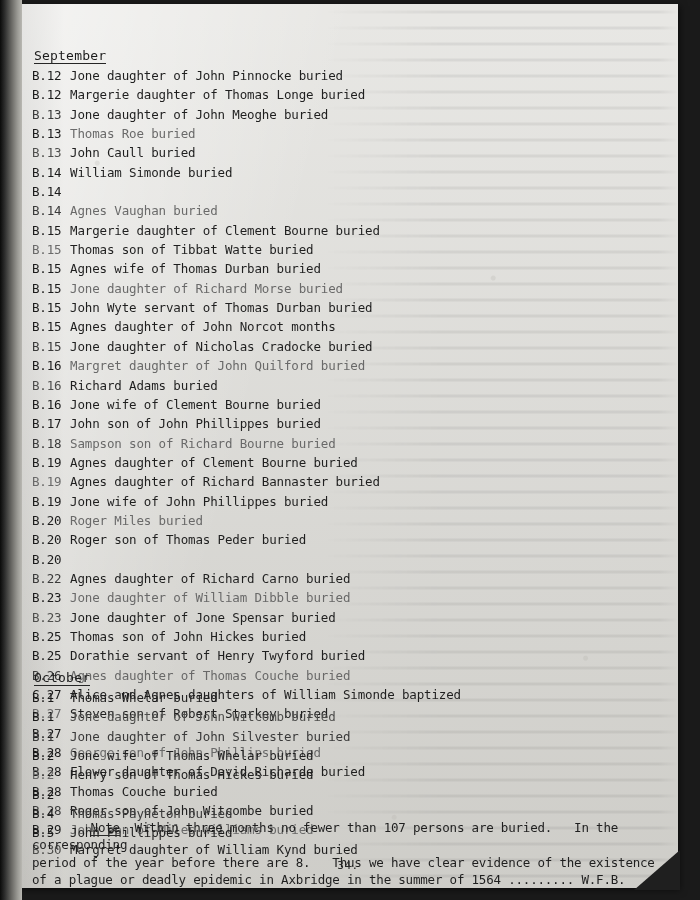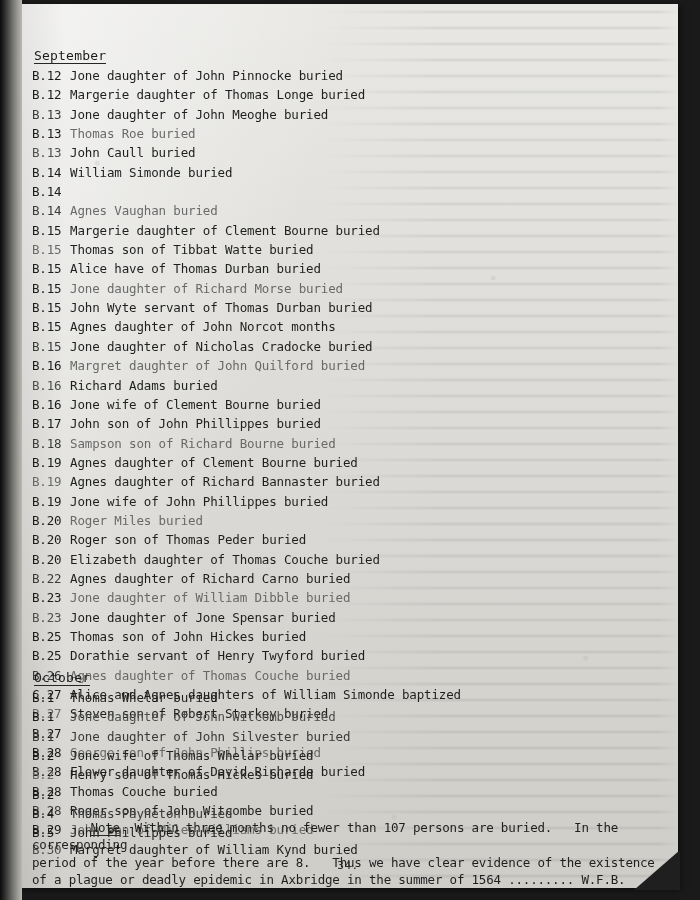--- a/index.html
+++ b/index.html
@@ -236,21 +236,21 @@
           <div class="entry">
             <span class="entry-ref ">B.15</span>
             <span class="entry-text ">Margerie daughter of Clement Bourne buried</span>
           </div>
           <div class="entry">
             <span class="entry-ref fade-3">B.15</span>
             <span class="entry-text ">Thomas son of Tibbat Watte buried</span>
           </div>
           <div class="entry">
             <span class="entry-ref ">B.15</span>
-            <span class="entry-text ">Alice have of Thomas Durban buried</span>
+            <span class="entry-text ">Agnes wife of Thomas Durban buried</span>
           </div>
           <div class="entry">
             <span class="entry-ref ">B.15</span>
             <span class="entry-text fade-3">Jone daughter of Richard Morse buried</span>
           </div>
           <div class="entry">
             <span class="entry-ref ">B.15</span>
             <span class="entry-text ">John Wyte servant of Thomas Durban buried</span>
           </div>
           <div class="entry">
@@ -296,21 +296,20 @@
           <div class="entry">
             <span class="entry-ref ">B.20</span>
             <span class="entry-text fade-3">Roger Miles buried</span>
           </div>
           <div class="entry">
             <span class="entry-ref ">B.20</span>
             <span class="entry-text ">Roger son of Thomas Peder buried</span>
           </div>
           <div class="entry">
             <span class="entry-ref ">B.20</span>
-            <span class="entry-text ">Elizabeth daughter of Thomas Couche buried</span>
           </div>
           <div class="entry">
             <span class="entry-ref fade-1">B.22</span>
             <span class="entry-text ">Agnes daughter of Richard Carno buried</span>
           </div>
           <div class="entry">
             <span class="entry-ref ">B.23</span>
             <span class="entry-text fade-3">Jone daughter of William Dibble buried</span>
           </div>
           <div class="entry">

